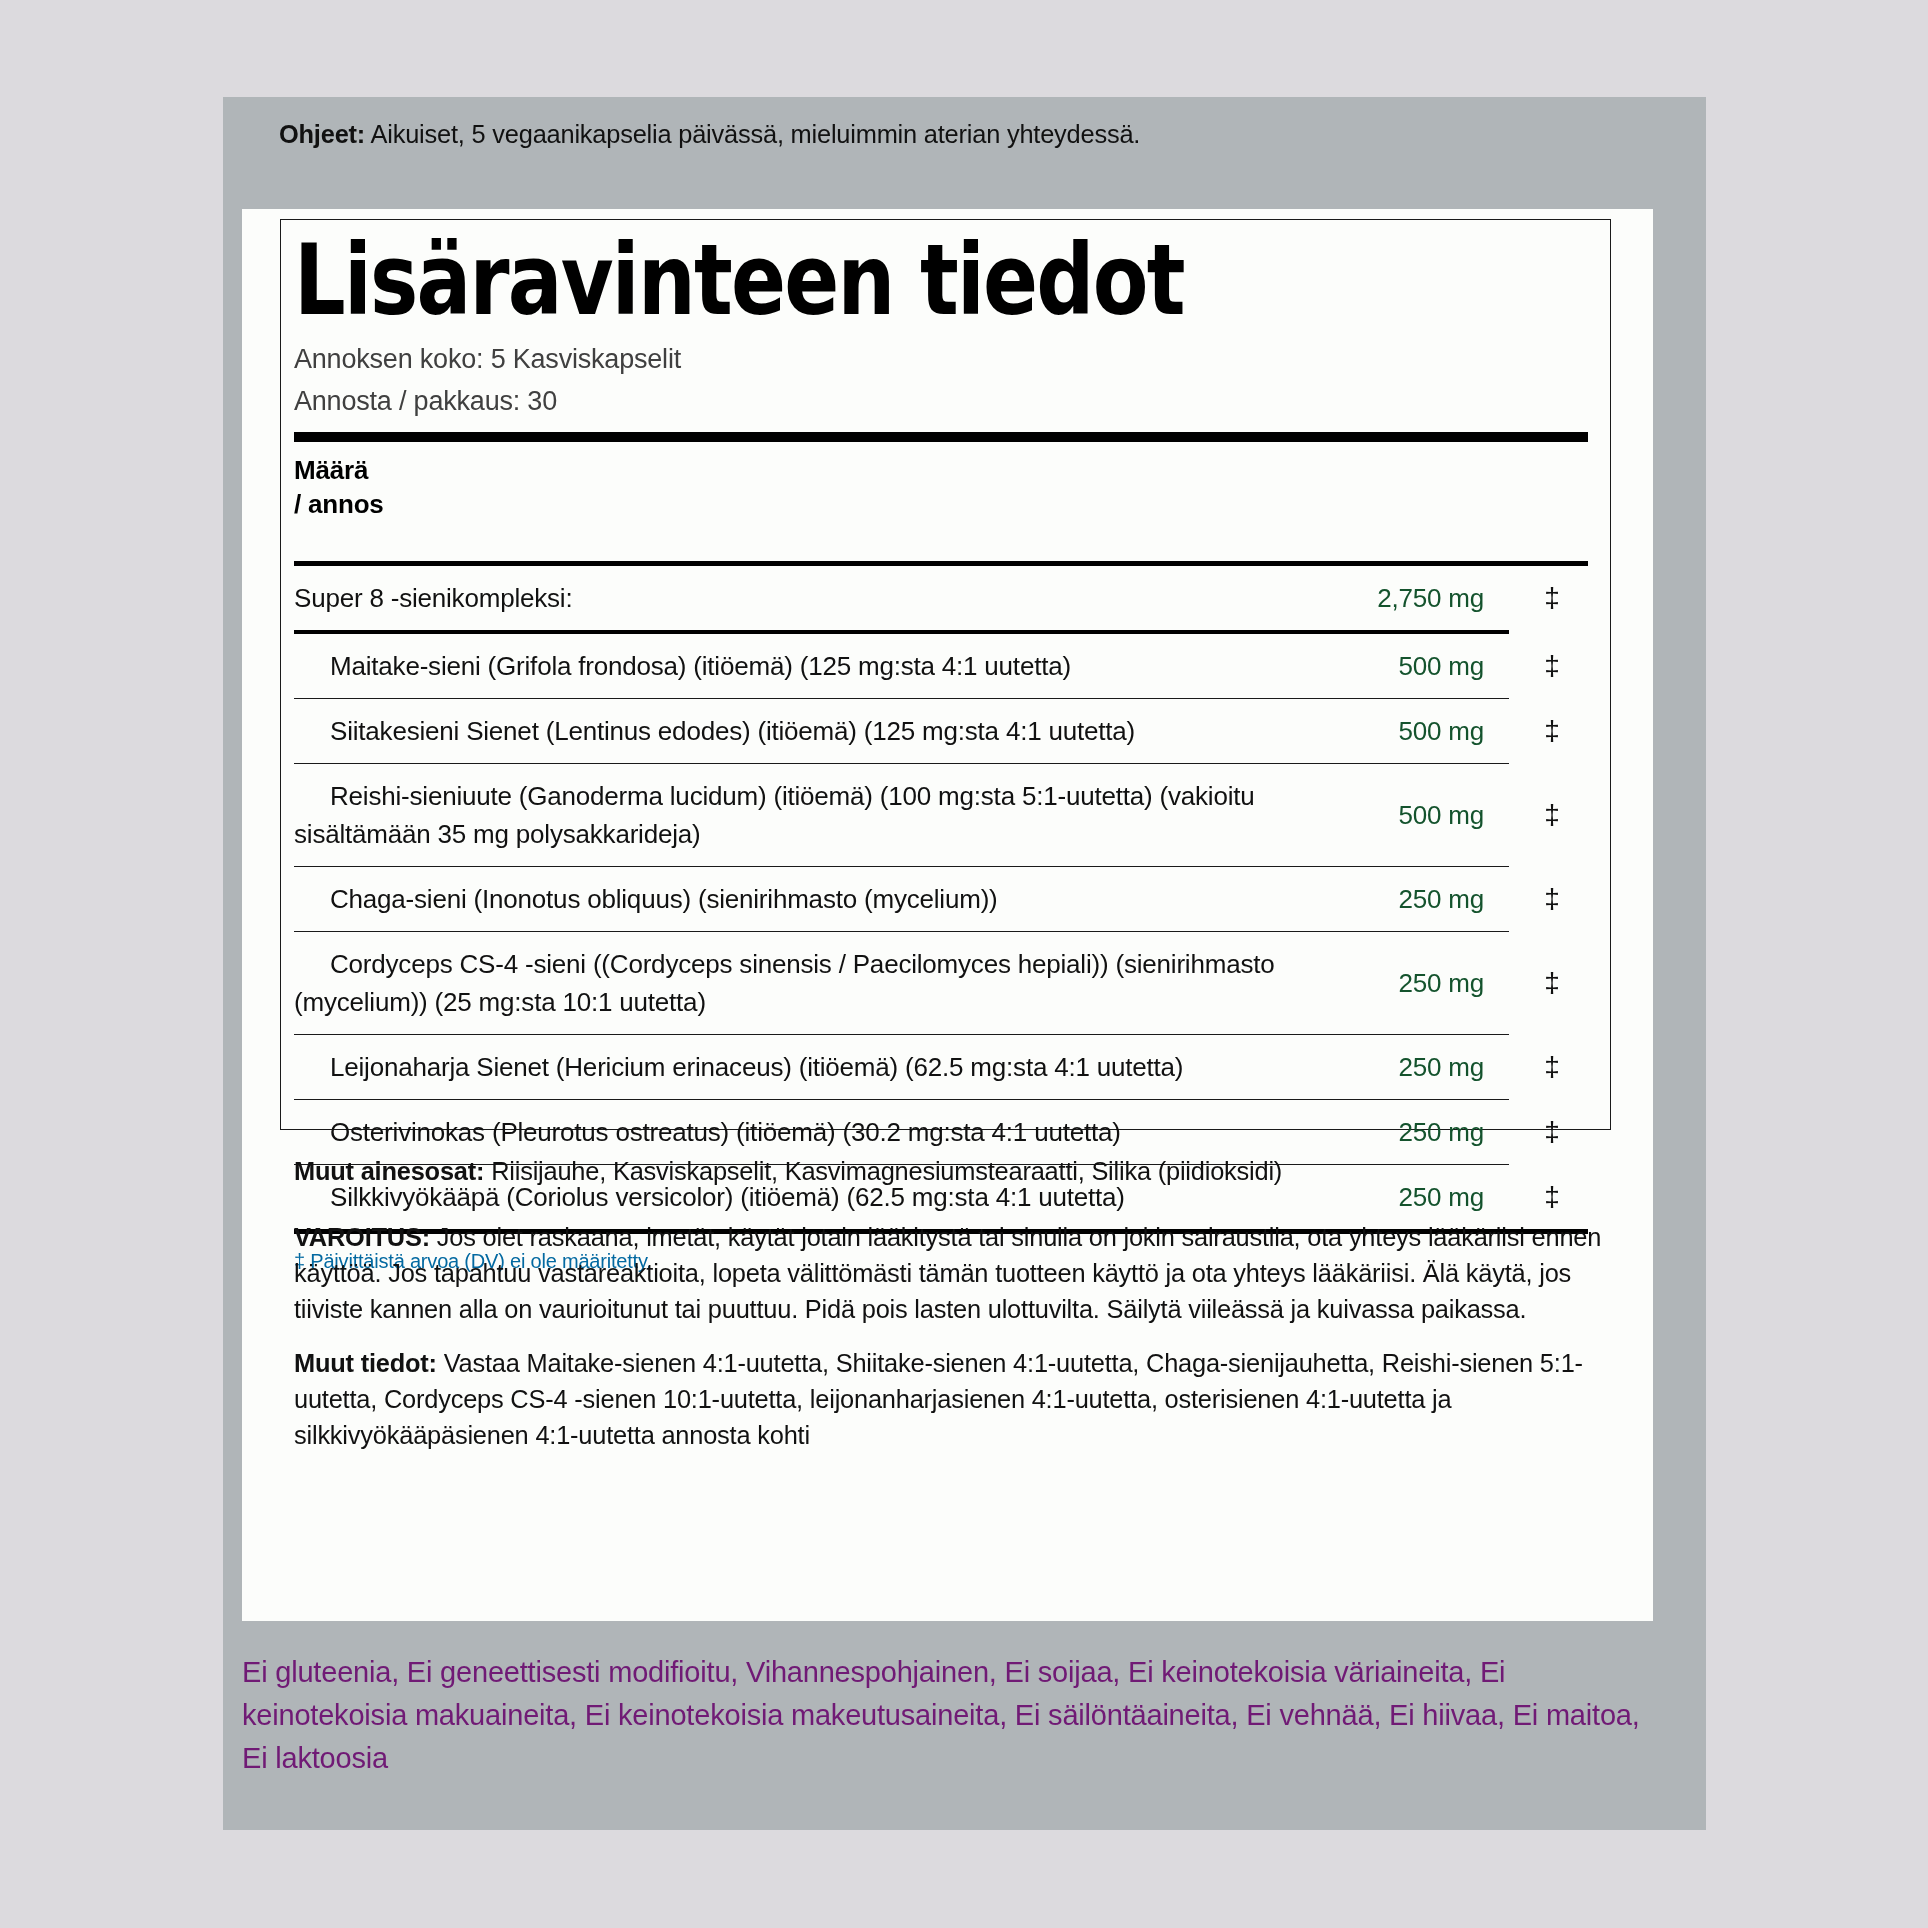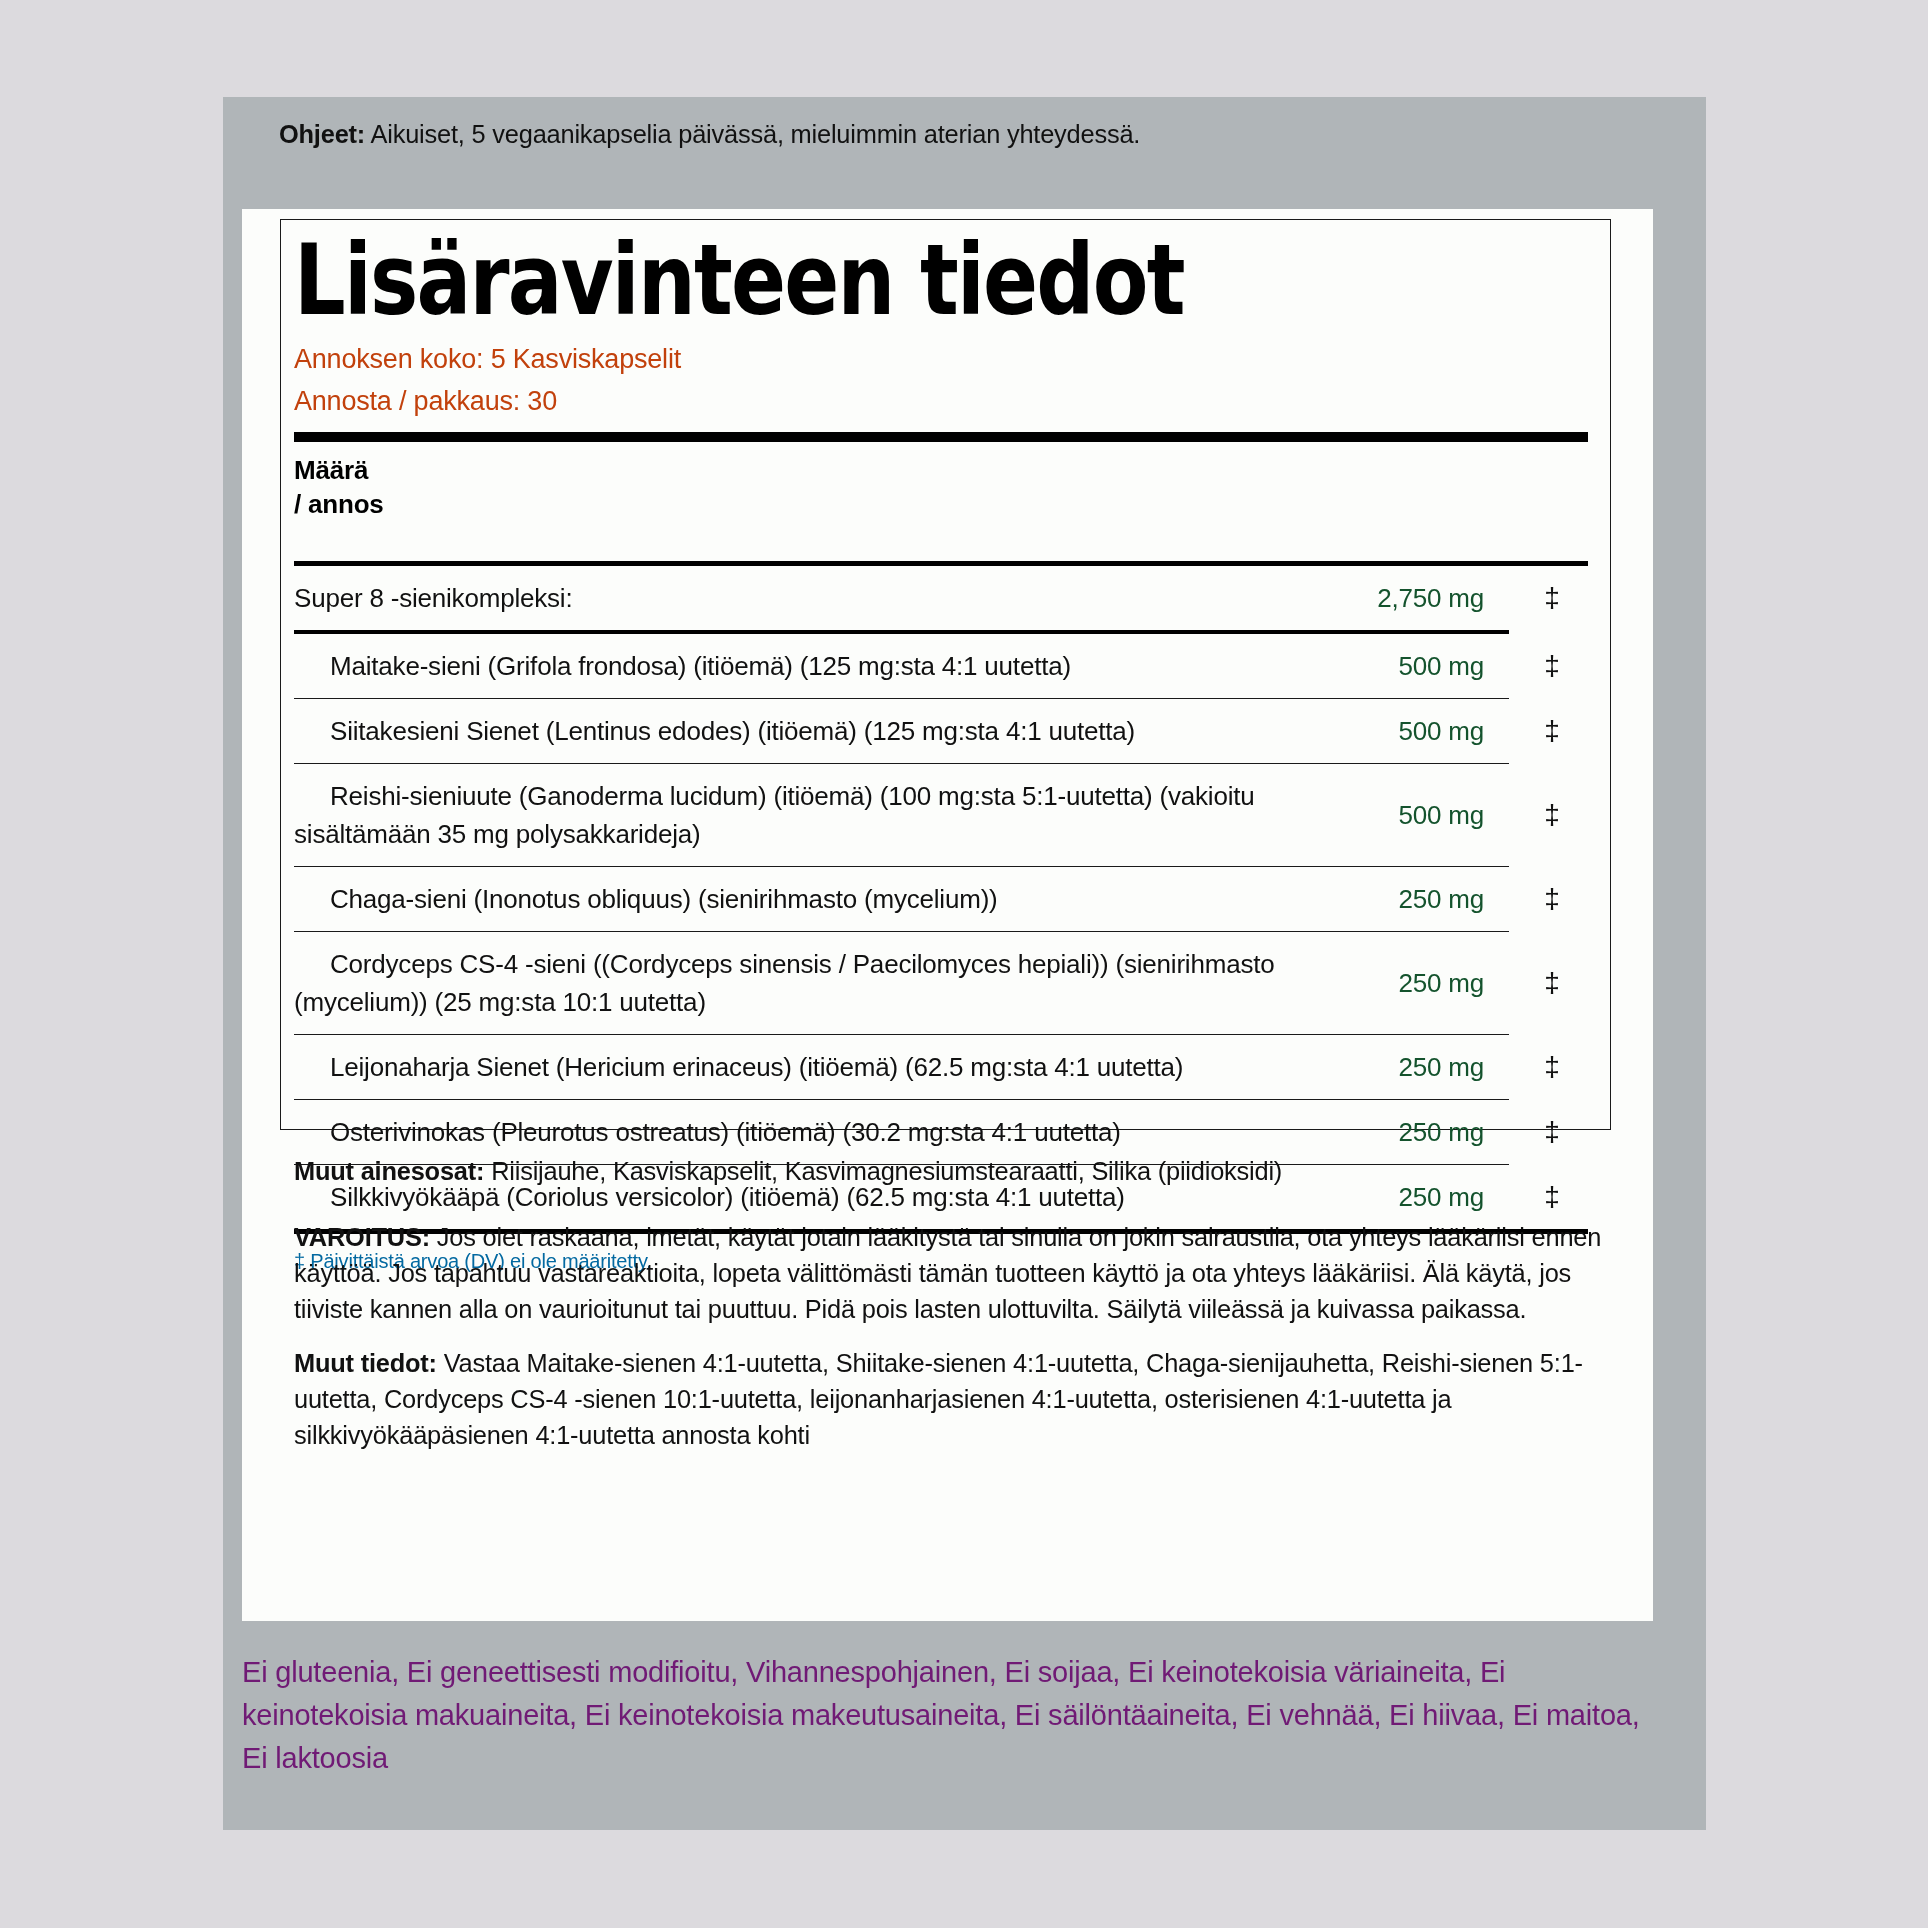--- a/index.html
+++ b/index.html
@@ -77,21 +77,21 @@
     color: #000;
     transform: scaleX(0.92);
     transform-origin: left center;
     white-space: nowrap;
     margin-bottom: 5.6px;
   }
 
   .serving-line {
     font-size: 27px;
     line-height: 42px;
-    color: #c2410c;
+    color: #404040;
     letter-spacing: -0.2px;
   }
 
   .rule-thick {
     border-top: 10.4px solid #000;
     margin-top: 9.4px;
   }
   .rule-med {
     border-top: 5.6px solid #000;
   }

